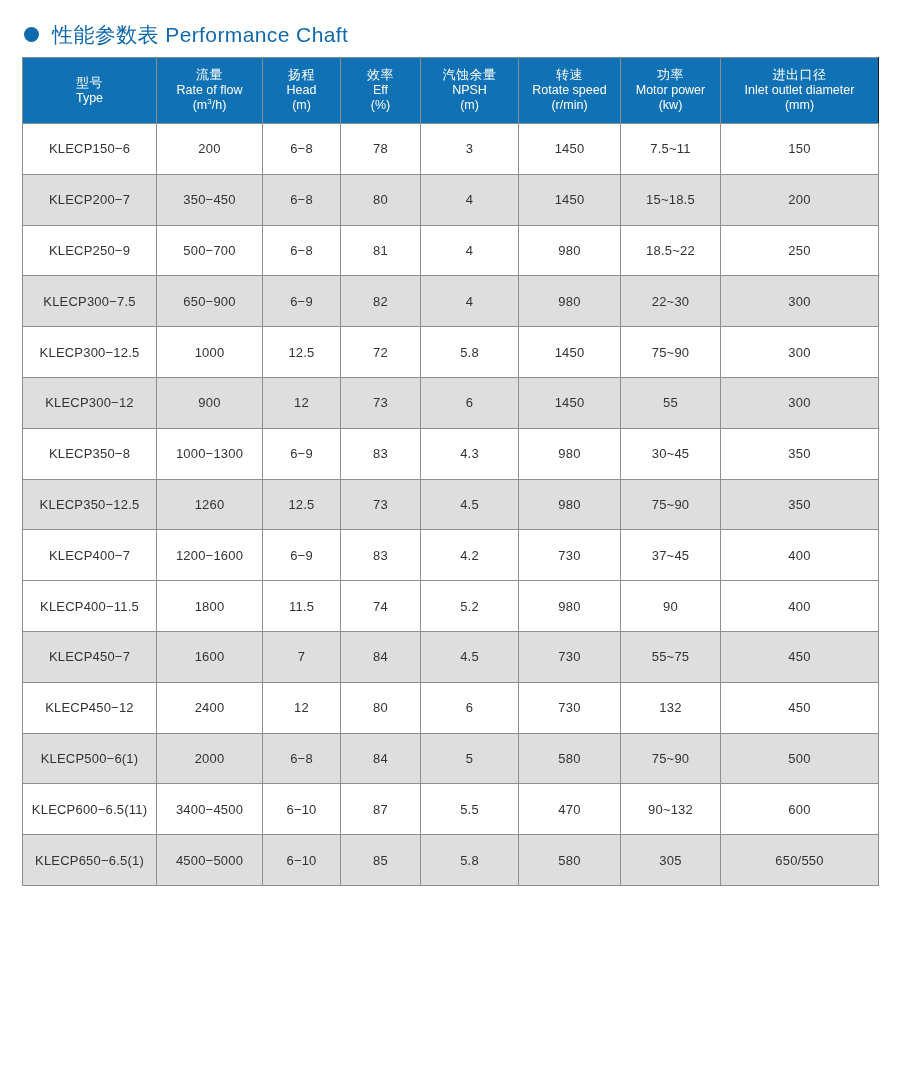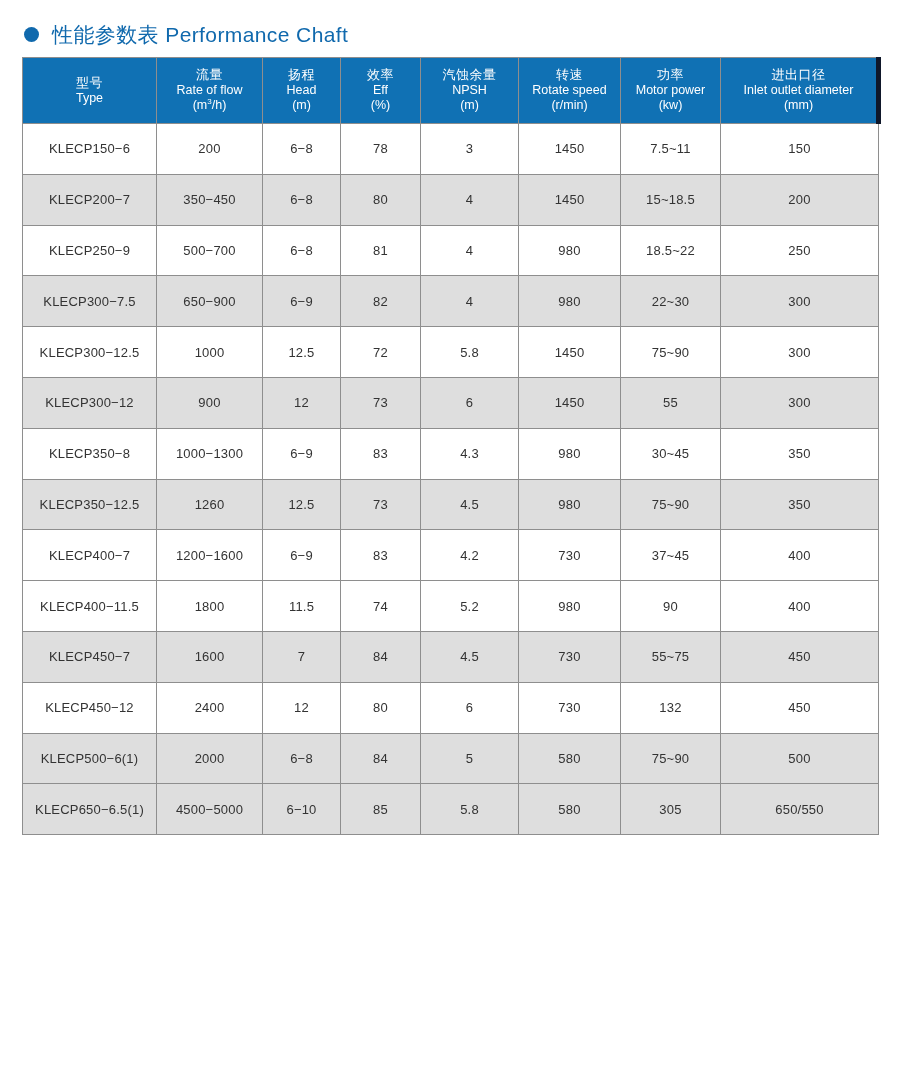--- a/index.html
+++ b/index.html
@@ -65,21 +65,21 @@
   thead th {
     background: #1071b4;
     color: #ffffff;
     border: 1px solid #1071b4;
     border-right: 1px solid #8fc2e2;
     height: 66px;
     font-weight: normal;
     line-height: 1.22;
     font-size: 12.5px;
   }
-  thead th:last-child { border-right: 5px solid #0f172a; }
+  thead th:last-child { border-right: 1px solid #0f172a; }
   thead th .cn {
     display: block;
     font-size: 13px;
     letter-spacing: 0.5px;
   }
   thead th .en {
     display: block;
     font-size: 12.5px;
   }
   thead th .unit {
@@ -301,20 +301,30 @@
           <tr class="alt">
             <td>KLECP500−6(1)</td>
             <td>2000</td>
             <td>6−8</td>
             <td>84</td>
             <td>5</td>
             <td>580</td>
             <td>75~90</td>
             <td>500</td>
           </tr>
+          <tr>
+            <td>KLECP600−6.5(11)</td>
+            <td>3400−4500</td>
+            <td>6−10</td>
+            <td>87</td>
+            <td>5.5</td>
+            <td>470</td>
+            <td>90~132</td>
+            <td>600</td>
+          </tr>
           <tr class="alt">
             <td>KLECP650−6.5(1)</td>
             <td>4500−5000</td>
             <td>6−10</td>
             <td>85</td>
             <td>5.8</td>
             <td>580</td>
             <td>305</td>
             <td>650/550</td>
           </tr>

